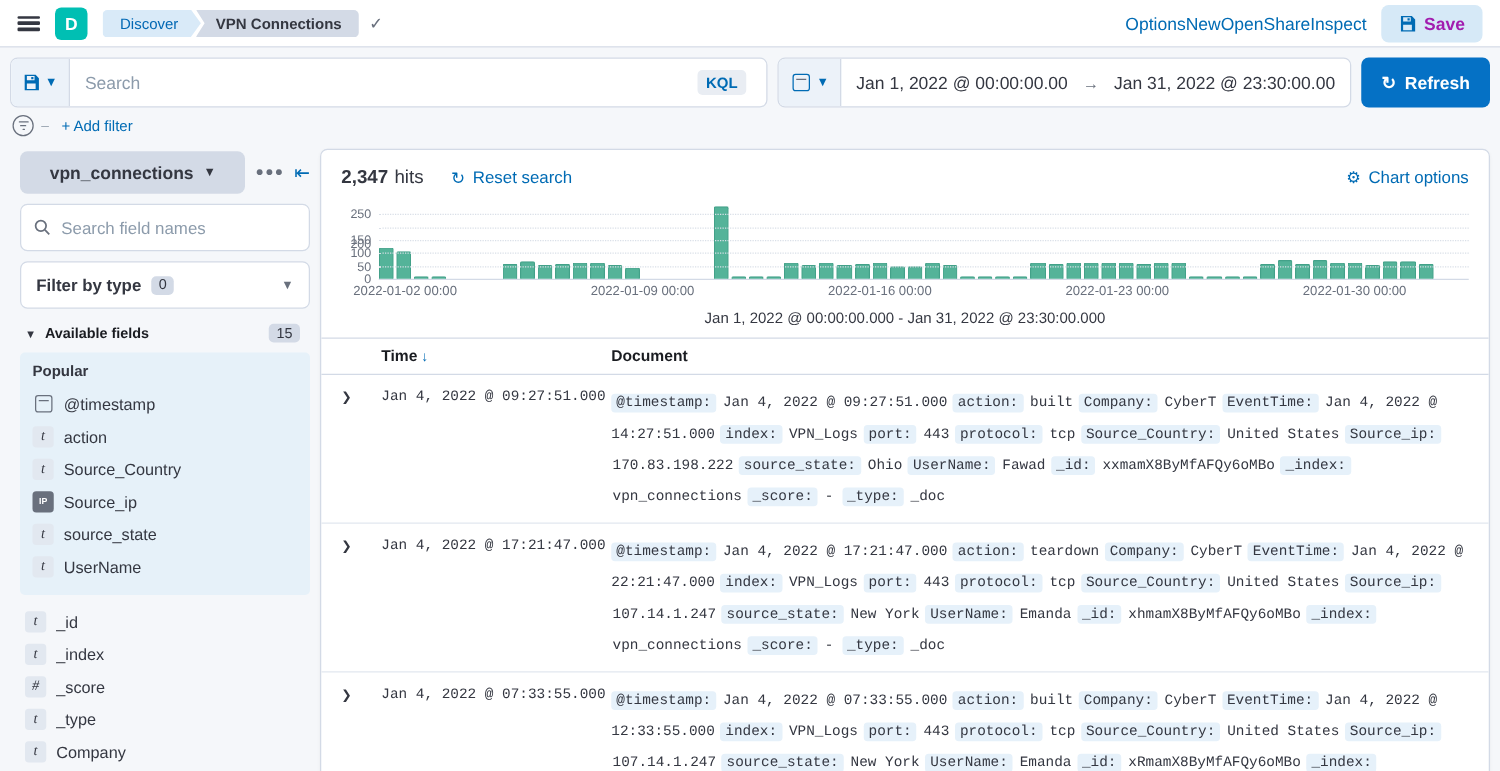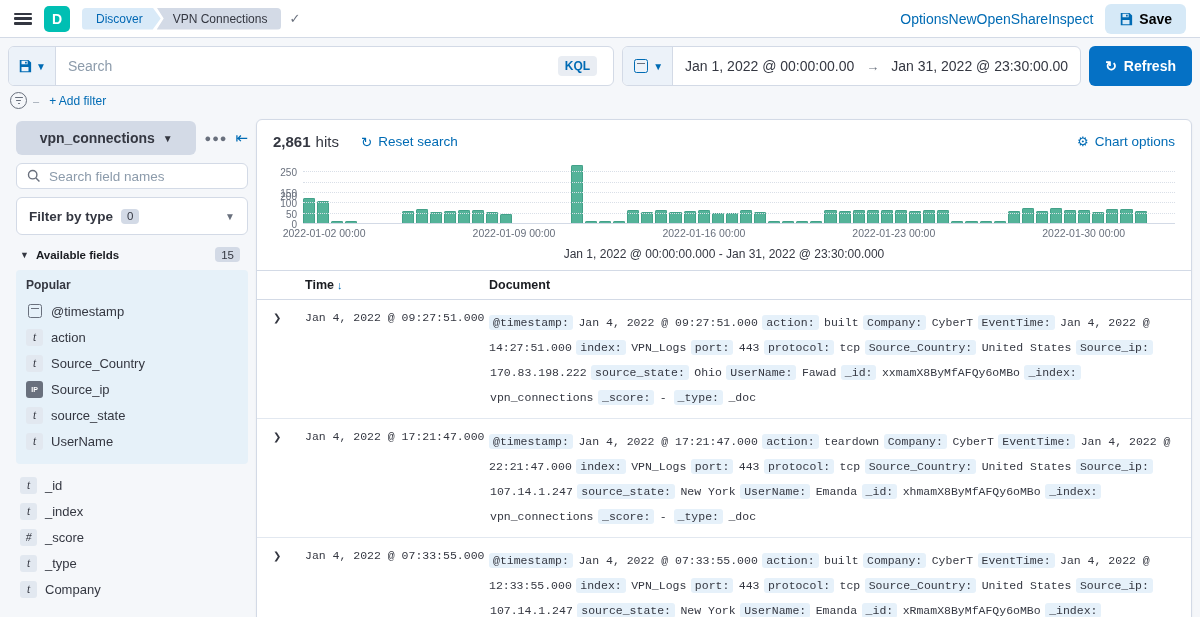--- a/index.html
+++ b/index.html
@@ -7,25 +7,25 @@
   body { font-family:"Liberation Sans", sans-serif; background:#f5f7fa; color:#343741; }
 
   
   .topbar { height:38px; background:#fff; border-bottom:1px solid #d3dae6; display:flex; align-items:center; padding:0 14px; gap:12px; }
   .burger { width:18px; height:12px; display:flex; flex-direction:column; justify-content:space-between; cursor:pointer; }
   .burger span { height:2.5px; background:#343741; border-radius:1px; }
   .logo { width:26px; height:26px; border-radius:5px; background:#00bfb3; color:#fff; font-weight:bold; font-size:14px; display:flex; align-items:center; justify-content:center; }
   .crumbs { display:flex; align-items:center; }
   .crumb { font-size:12px; height:22px; line-height:22px; padding:0 14px; font-weight:500; }
   .crumb.first { background:#d9eaf8; color:#0268b4; clip-path:polygon(0 0, calc(100% - 8px) 0, 100% 50%, calc(100% - 8px) 100%, 0 100%); border-radius:4px 0 0 4px; padding-right:18px; }
-  .crumb.last { background:#d3dae6; color:#343741; clip-path:polygon(0 0, 100% 0, 100% 100%, 0 100%, 7px 50%); border-radius:0 4px 4px 0; padding-left:16px; margin-left:-4px; }
+  .crumb.last { background:#d3dae6; color:#343741; clip-path:polygon(0 0, 100% 0, 100% 100%, 0 100%, 7px 50%); border-radius:0 4px 4px 0; padding-left:16px; margin-left:-4px;font-weight:bold; }
   .crumb-check { color:#69707d; font-size:13px; margin-left:8px; }
   .top-menu { margin-left:auto; display:flex; align-items:center; }
   .top-link { color:#006bb4; font-size:14px; text-decoration:none; cursor:pointer; }
-  .save-btn { display:flex; align-items:center; gap:6px; background:#d6e9f7; color:#000000; font-weight:600; font-size:14px; border:none; border-radius:6px; padding:7px 14px; cursor:pointer; }
+  .save-btn { display:flex; align-items:center; gap:6px; background:#d6e9f7; color:#a21caf; font-weight:600; font-size:14px; border:none; border-radius:6px; padding:7px 14px; cursor:pointer; }
 
   
   .querybar { display:flex; gap:8px; padding:8px 8px 4px 8px; align-items:stretch; }
   .search-group { flex:1; display:flex; align-items:center; background:#fff; border:1px solid #d3dae6; border-radius:6px; height:40px; overflow:hidden; }
   .prepend { display:flex; align-items:center; gap:4px; background:#ecf2f9; height:100%; padding:0 9px; border-right:1px solid #d3dae6; cursor:pointer; }
   .chev { color:#006bb4; font-size:10px; }
   .search-input { flex:1; border:none; outline:none; font-size:14px; padding:0 12px; color:#a21caf; background:transparent; font-family:"Liberation Sans", sans-serif; }
   .search-input::placeholder { color:#8c9bab; }
   .kql-badge { background:#e9edf3; color:#006bb4; font-weight:600; font-size:12px; border-radius:4px; padding:3px 7px; margin-right:16px; cursor:pointer; }
   .date-group { display:flex; align-items:center; background:#fff; border:1px solid #d3dae6; border-radius:6px; height:40px; overflow:hidden; }
@@ -45,21 +45,21 @@
   
   .content { display:flex; align-items:flex-start; padding:4px 8px 0 8px; gap:8px; }
 
   
   .sidebar { width:240px; flex:none; }
   .index-row { display:flex; align-items:center; gap:8px; margin:2px 0 8px 8px; }
   .index-pill { background:#d3dae6; border-radius:6px; height:34px; flex:1; display:flex; align-items:center; justify-content:center; gap:8px; font-size:14px; font-weight:600; color:#343741; cursor:pointer; }
   .index-pill .chev { color:#343741; }
   .dots-icon { color:#69707d; font-size:11px; letter-spacing:1px; cursor:pointer; }
   .collapse-icon { color:#006bb4; font-size:15px; cursor:pointer; }
-  .field-search { display:flex; align-items:center; gap:8px; background:#fff; border:1px solid #d3dae6; border-radius:6px; height:26px; padding:0 10px; margin:0 0 8px 8px; }
+  .field-search { display:flex; align-items:center; gap:8px; background:#fff; border:1px solid #d3dae6; border-radius:6px; height:38px; padding:0 10px; margin:0 0 8px 8px; }
   .field-search input { border:none; outline:none; flex:1; font-size:13.5px; background:transparent; font-family:"Liberation Sans", sans-serif; color:#343741;}
   .field-search input::placeholder { color:#8c9bab; }
   .type-filter { display:flex; align-items:center; background:#fff; border:1px solid #d3dae6; border-radius:6px; height:38px; padding:0 12px; margin:0 0 10px 8px; cursor:pointer; }
   .type-filter .lbl { font-size:13.5px; font-weight:600; }
   .count-badge { background:#d3dae6; border-radius:4px; font-size:11.5px; padding:1.5px 6px; margin-left:8px; color:#343741; font-weight:500; }
   .type-filter .chev2 { margin-left:auto; color:#69707d; font-size:10px; }
   .avail-row { display:flex; align-items:center; padding:2px 8px 8px 12px; }
   .avail-row .chev2 { color:#343741; font-size:9px; margin-right:7px; }
   .avail-row .lbl { font-size:11.5px; font-weight:700; color:#1a1c21; }
   .avail-row .count-badge { margin-left:auto; }
@@ -253,21 +253,21 @@
         <div class="field-item">
           <span class="fi fi-t">t</span>
           <span class="field-name">Company</span>
         </div>
         <div class="field-item"></div>
       </div>
   </div>
 
   <div class="main-panel">
     <div class="hits-row">
-      <span class="hits-num">2,861</span>
+      <span class="hits-num">2,347</span>
       <span class="hits-lbl">hits</span>
       <span class="reset-search">
         <span>↻</span>
         <span>Reset search</span>
       </span>
       <span class="chart-options">
         <span class="gear">⚙</span>
         <span>Chart options</span>
       </span>
     </div>

